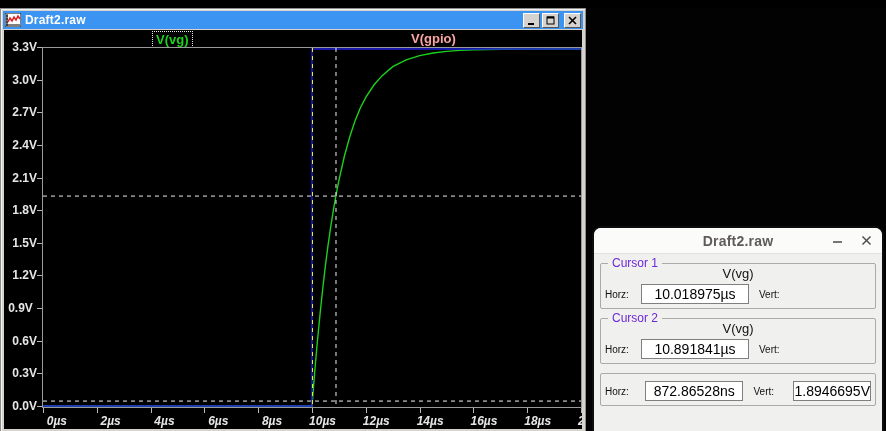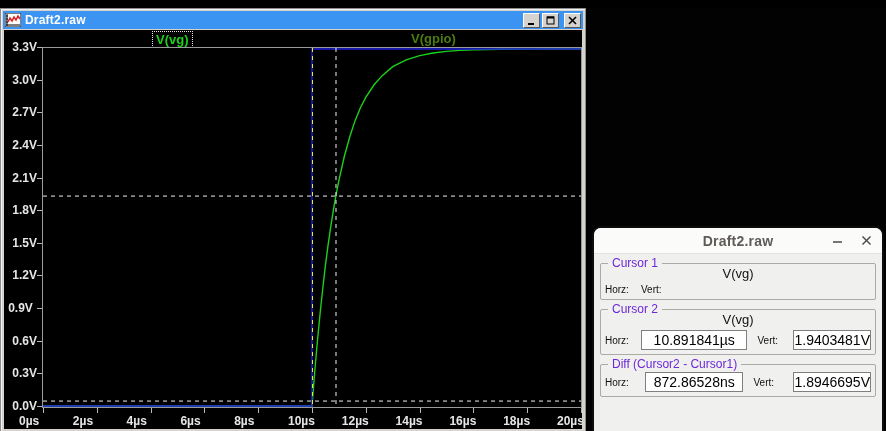--- a/index.html
+++ b/index.html
@@ -18,21 +18,21 @@
     border-color:#fff #555 #555 #fff;display:flex;align-items:center;justify-content:center;padding:0;}
   .winbtn.close{margin-left:3px;}
   .client{position:absolute;left:3px;top:21px;right:3px;bottom:3px;background:#000;overflow:hidden;}
   .trace-label{position:absolute;top:1px;font-size:13px;font-weight:bold;padding:0 3px;line-height:15px;}
   .trace-label.vg{left:148px;border:1px dotted #e8e8e8;}
   .trace-label.gpio{left:404px;}
   .plot-box{position:absolute;left:38px;top:17px;width:540px;height:361px;border:1px solid #9a9a9a;}
   .plot-box svg{display:block;}
   .tick-label{position:absolute;color:#e6e6e6;font-size:12px;font-weight:bold;line-height:14px;}
   .ytick-label{width:33px;text-align:right;}
-  .xtick-label{width:48px;text-align:left;}
+  .xtick-label{width:48px;text-align:right;font-style:italic;}
   .tickmark{position:absolute;background:#b8b8b8;}
 
   
   .bottom-strip{position:absolute;left:0;bottom:0;width:886px;height:6px;
     background:#d4d4cf;border-top:1px solid #ffffff;box-shadow:0 -1px 0 #2a2a2a;}
 
   
   .cursor-dialog{position:absolute;left:592px;top:218px;width:292px;height:208px;
     background:#f0f0ee;border:2px solid #0d0d0d;border-radius:9px 9px 0 0;overflow:hidden;}
   .dlg-titlebar{height:26px;background:#fbfbfa;border-bottom:1px solid #e2e2e0;
@@ -88,21 +88,21 @@
           <svg width="9" height="9" viewBox="0 0 9 9">
               <line x1="1" y1="1" x2="8" y2="8" stroke="#000" stroke-width="1.6"></line>
               <line x1="8" y1="1" x2="1" y2="8" stroke="#000" stroke-width="1.6"></line>
             </svg>
         </button>
       </span>
     </div>
 
     <div class="client">
       <div class="trace-label vg" style="color: rgb(27, 209, 27);">V(vg)</div>
-      <div class="trace-label gpio" style="color: #4d7c0f;">V(gpio)</div>
+      <div class="trace-label gpio" style="color: #fca5a5;">V(gpio)</div>
       <div class="plot-box">
         <svg id="plotsvg" width="538" height="359">
             <polyline points="0.0,358.0 269.0,358.0 271.7,324.0 274.4,293.3 277.1,265.5 279.8,240.3 282.4,217.6 285.1,196.9 287.8,178.3 290.5,161.4 293.2,146.2 295.9,132.3 301.3,108.5 306.7,89.0 312.0,72.9 317.4,59.7 322.8,49.4 330.9,37.0 338.9,27.9 349.7,18.7 363.2,11.8 376.6,7.6 390.1,5.0 403.5,3.4 416.9,2.4 430.4,1.9 457.3,1.3 484.2,1.1 511.1,1.0 538.0,1.0" fill="none" stroke="#1bd11b" stroke-width="1.4"></polyline>
             <polyline points="0.0,358.0 269.0,358.0 269.0,1.0 538.0,1.0" fill="none" stroke="#2121e0" stroke-width="1.4"></polyline>
             <line x1="269.5104275" y1="0" x2="269.5104275" y2="359" stroke="#e8e83a" stroke-width="1" stroke-dasharray="4 4"></line>
             <line x1="0" y1="353.0584047018182" x2="538" y2="353.0584047018182" stroke="#f0f0f0" stroke-width="1" stroke-dasharray="4 4"></line>
             <line x1="292.9905229" y1="0" x2="292.9905229" y2="359" stroke="#f0f0f0" stroke-width="1" stroke-dasharray="4 4"></line>
             <line x1="0" y1="148.08961463636365" x2="538" y2="148.08961463636365" stroke="#f0f0f0" stroke-width="1" stroke-dasharray="4 4"></line>
           </svg>
       </div>
@@ -173,37 +173,36 @@
             </svg>
         </button>
       </span>
     </div>
 
     <div class="gbox">
       <span class="gbox-label">Cursor 1</span>
       <div class="trace-name">V(vg)</div>
       <div class="crow">
         <span class="clabel">Horz:</span>
+        <span class="cfield f1">10.018975µs</span>
         <span class="clabel">Vert:</span>
       </div>
     </div>
 
     <div class="gbox">
       <span class="gbox-label">Cursor 2</span>
       <div class="trace-name">V(vg)</div>
       <div class="crow">
         <span class="clabel">Horz:</span>
         <span class="cfield f1">10.891841µs</span>
         <span class="clabel">Vert:</span>
-        <span class="cfield f2">1.9403481V</span>
       </div>
     </div>
 
     <div class="gbox">
-      <span class="gbox-label">Diff (Cursor2 - Cursor1)</span>
       <div class="crow" style="margin-top:6px;">
         <span class="clabel wide">Horz:</span>
         <span class="cfield f1">872.86528ns</span>
         <span class="clabel wide">Vert:</span>
         <span class="cfield f2">1.8946695V</span>
       </div>
     </div>
   </div>
 
   <div class="bottom-strip"></div>

